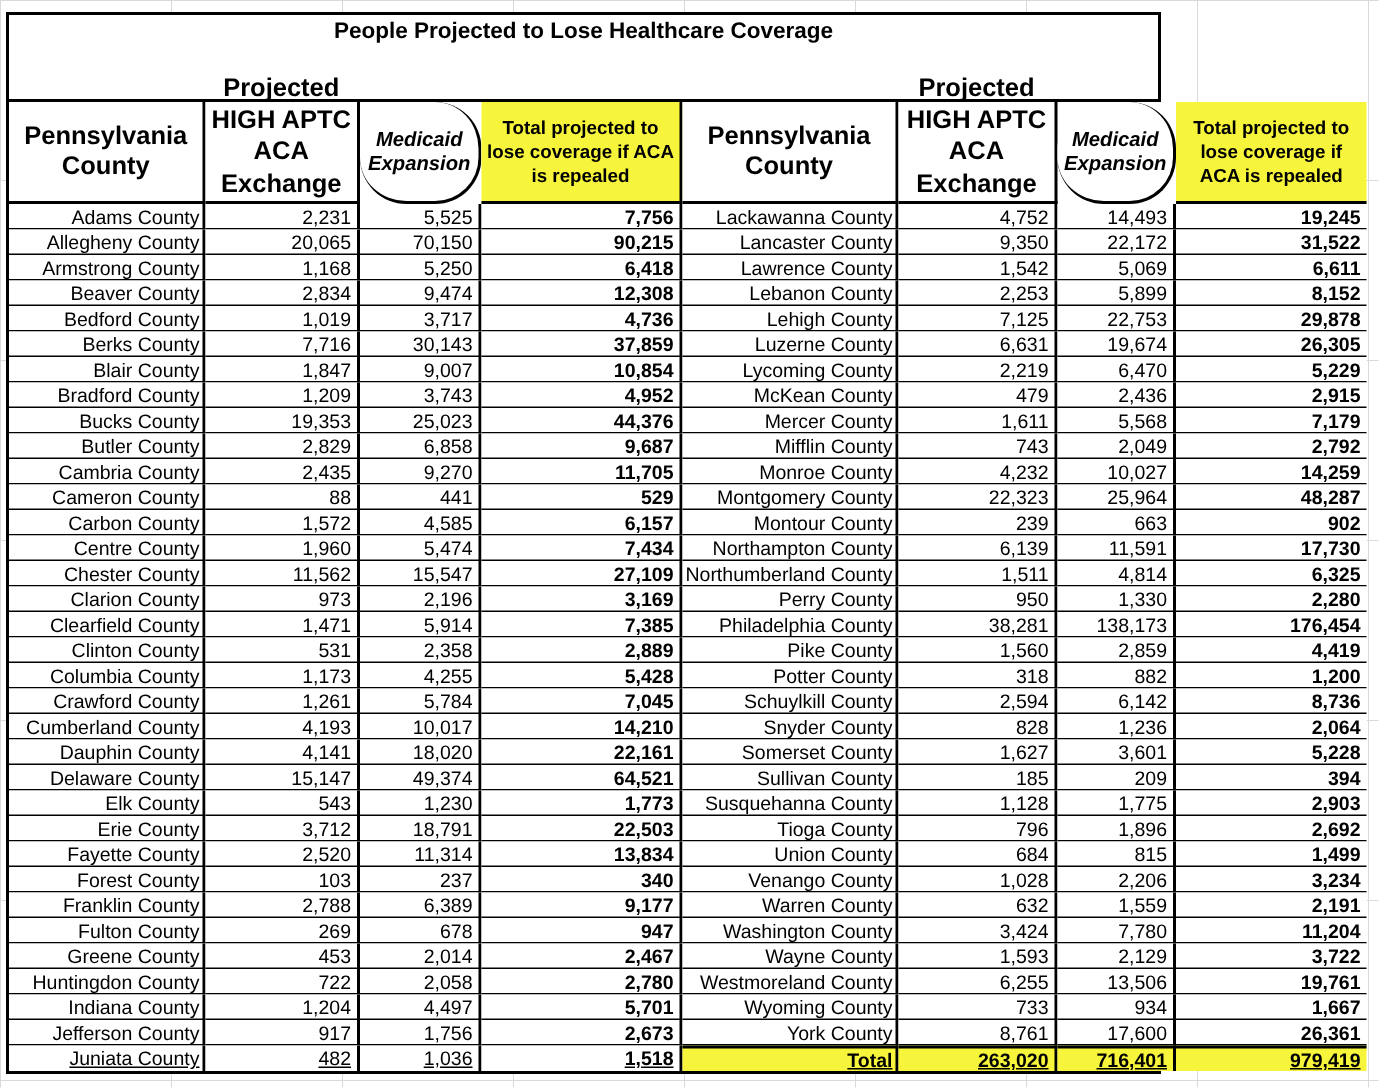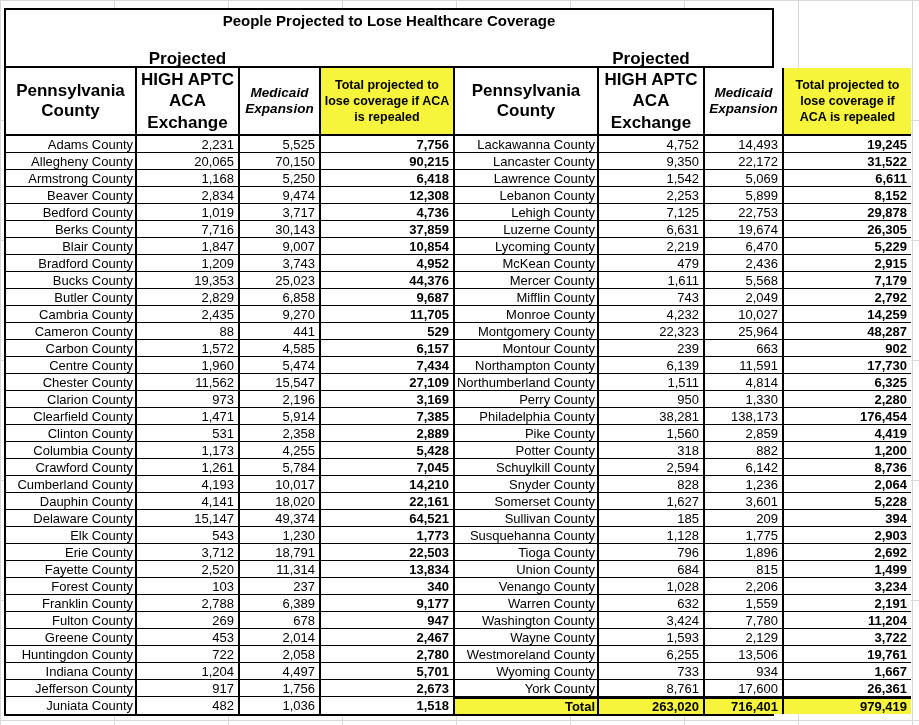--- a/index.html
+++ b/index.html
@@ -32,37 +32,37 @@
     grid-auto-rows:17px;
     width:905px; background:#fff;
   }
   .hcell {
     border-right:2px solid #000; border-bottom:2px solid #000;
     display:flex; align-items:center; justify-content:center;
     text-align:center; font-weight:bold; padding:0 2px; background:#fff;
   }
   .h-county   { font-size:17px; line-height:1.15; }
   .h-aptc     { font-size:17px; line-height:1.25; }
-  .h-medicaid { font-size:13.5px; font-style:italic; line-height:1.2; }
+  .h-medicaid { font-size:13.5px; font-style:italic; line-height:1.2;border-radius:31px; }
   .h-total    { font-size:12.5px; line-height:1.3; }
   .c-hl       { background:var(--hl,#F7F53B); }
   .c-last     { border-right:none !important; }
   .cell {
     border-right:2px solid #000; border-bottom:1px solid #000;
     display:flex; align-items:center; justify-content:flex-end;
     font-size:13px; line-height:1; white-space:nowrap; overflow:hidden;
     background:#fff; padding-right:4px;
   }
   .c-name { padding-right:2px; }
   .cell.c-hl { font-weight:bold; }
   .c-totalrow {
     background:var(--hl,#F7F53B); font-weight:bold;
     border-top:2px solid #000; border-bottom:none;
   }
-  .grid > .cell:nth-last-child(-n+8) { border-bottom:none; }
+  .grid > .cell:nth-last-child(-n+8) { border-bottom:none;text-decoration:underline; }
 </style>
 </head>
 <body>
 
 <div class="sheet">
   <div class="title-box">
     <div>People Projected to Lose Healthcare Coverage</div>
   </div>
 
   <div class="grid">

